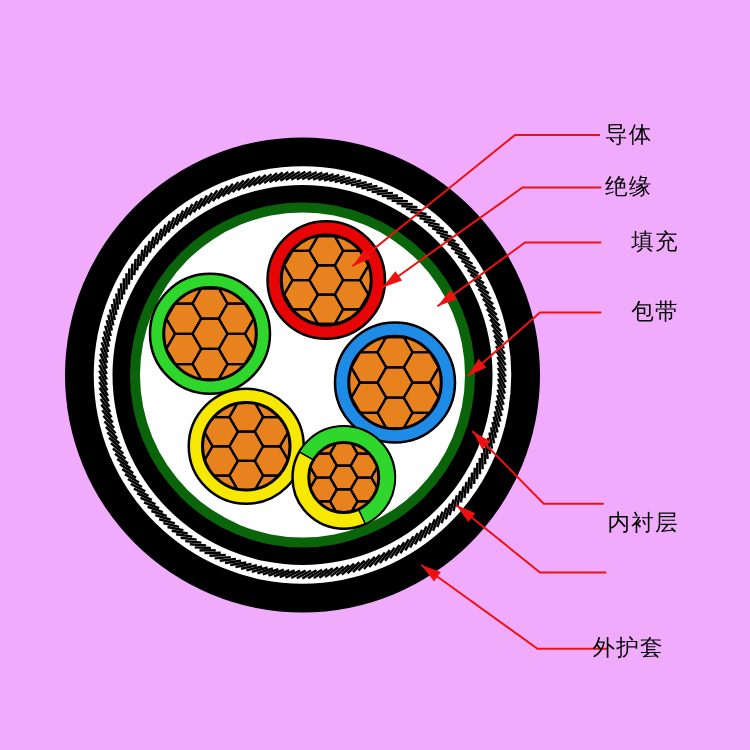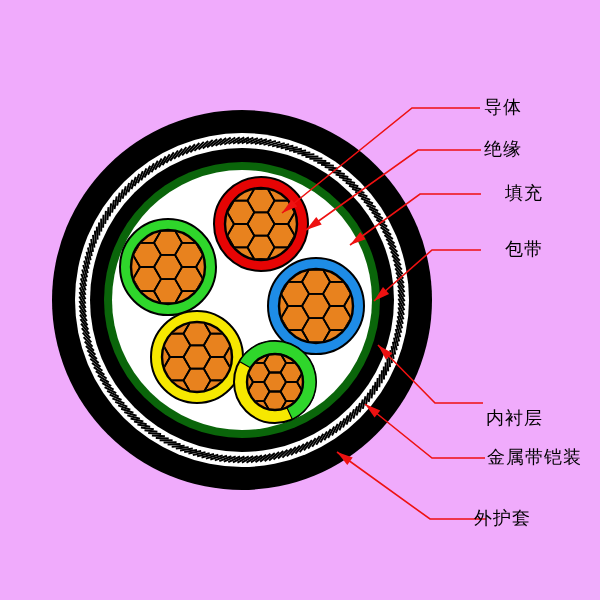--- a/index.html
+++ b/index.html
@@ -406,15 +406,14 @@
       <polygon points="365,404 380.3,410.5 374.6,417.6" fill="#ee1111"></polygon>
       <polyline points="337,452 430,519 486,519" fill="none" stroke="#ee1111" stroke-width="1.6"></polyline>
       <polygon points="337,452 352.7,457.6 347.3,465.1" fill="#ee1111"></polygon>
     </svg>
 
   <div class="layer-label" style="left: 484px; top: 108px; color: rgb(0, 0, 0);">导体</div>
   <div class="layer-label" style="left: 484px; top: 150px; color: rgb(0, 0, 0);">绝缘</div>
   <div class="layer-label" style="left: 484px; top: 194px; color: rgb(0, 0, 0); margin-left: 21px;">填充</div>
   <div class="layer-label" style="left: 505px; top: 250px; color: rgb(0, 0, 0);">包带</div>
   <div class="layer-label" style="left: 486px; top: 383px; color: rgb(0, 0, 0); margin-top: 36px;">内衬层</div>
-  <div class="layer-label" style="left: 487px; top: 458px; color: rgb(0, 0, 0);">金属带铠装</div>
   <div class="layer-label" style="left: 474px; top: 519px; color: rgb(0, 0, 0);">外护套</div>
 </div>
 
 </body></html>

